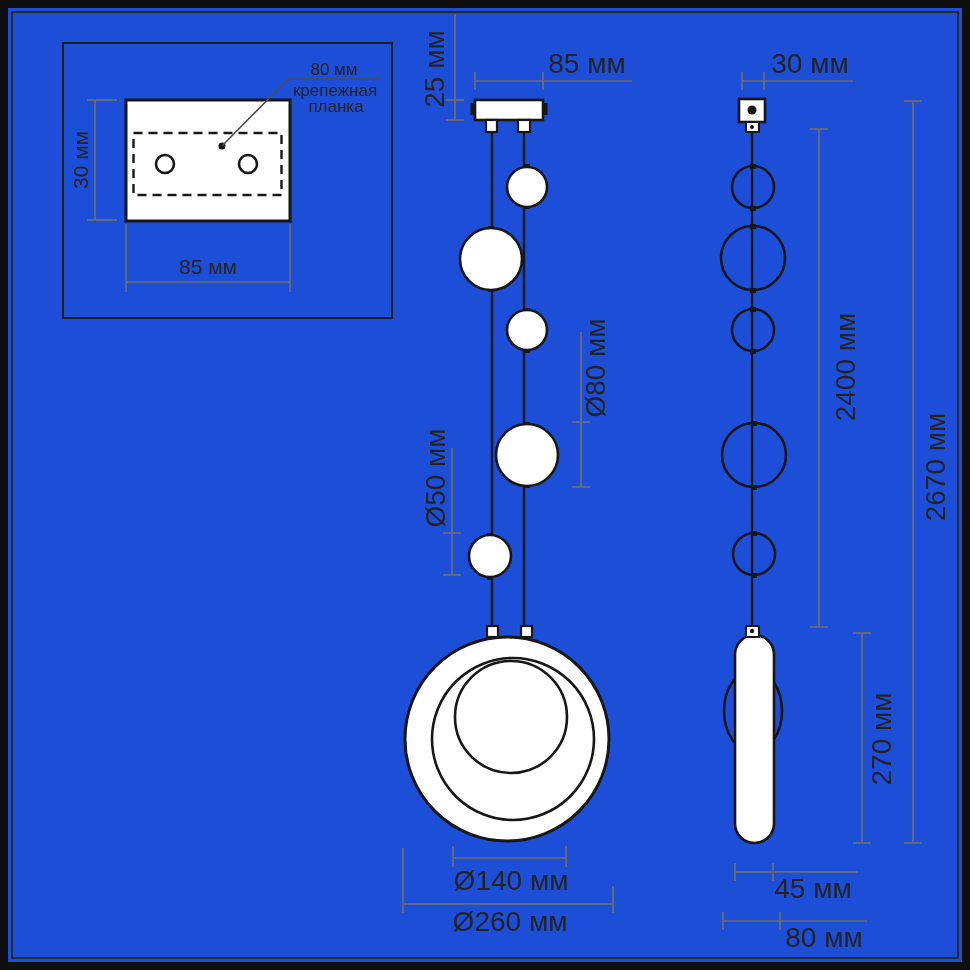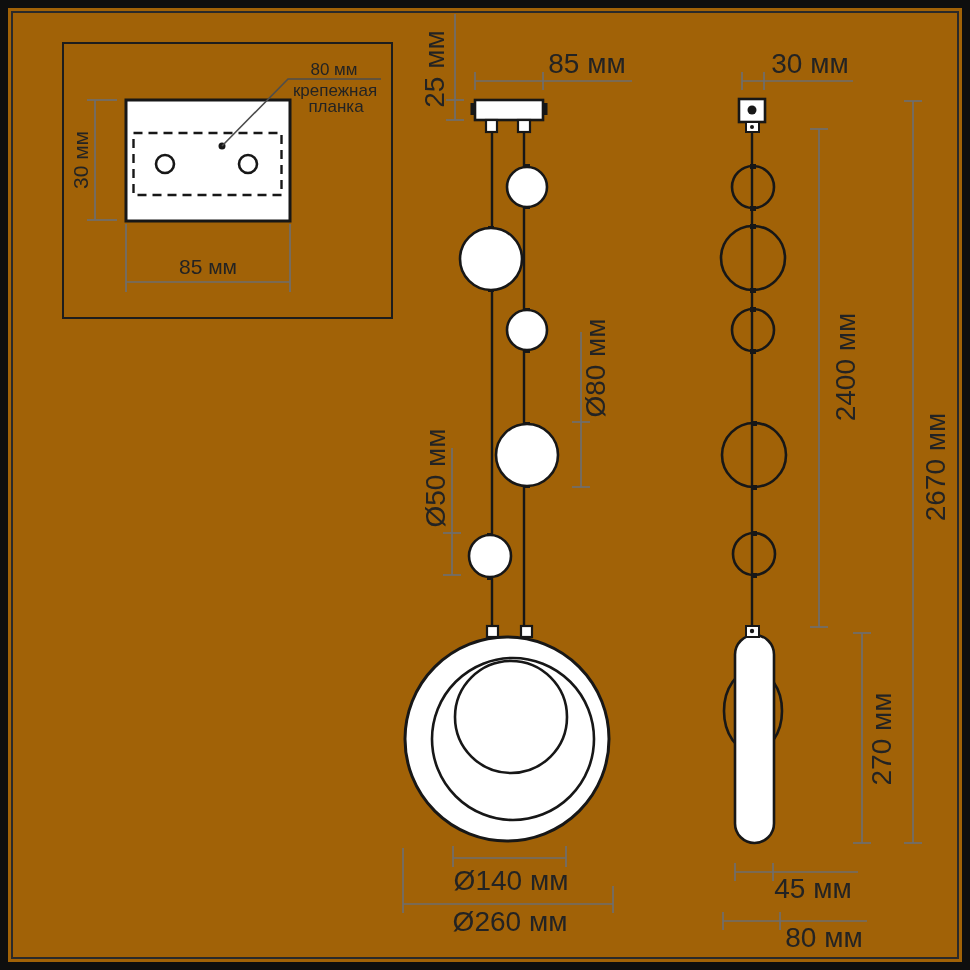--- a/index.html
+++ b/index.html
@@ -1,16 +1,16 @@
 <!DOCTYPE html>
 <html><head>
 <meta charset="utf-8">
 <style>
   html,body{margin:0;padding:0;background:#ffffff;}
-  .canvas{position:relative;width:970px;height:970px;background:#a16207;overflow:hidden;
+  .canvas{position:relative;width:970px;height:970px;background:#1d4ed8;overflow:hidden;
           font-family:"Liberation Sans",sans-serif;}
   .outer-frame{position:absolute;inset:0;border:8px solid #0e0e0e;pointer-events:none;}
   .inner-frame{position:absolute;inset:11px;border:2px solid #2a2a2a;pointer-events:none;}
   svg{position:absolute;left:0;top:0;}
   .draw{stroke:#171717;fill:none;stroke-width:2.6;}
   .draw-fill{stroke:#171717;fill:#ffffff;stroke-width:2.6;}
   .draw-fill-thick{stroke:#171717;fill:#ffffff;stroke-width:3;}
   .dash{stroke:#171717;fill:none;stroke-width:2.4;stroke-dasharray:9 6;}
   .dim{stroke:#6e6e6e;fill:none;stroke-width:1.7;}
   .dim-dark{stroke:#4d4d4d;fill:none;stroke-width:1.6;}

